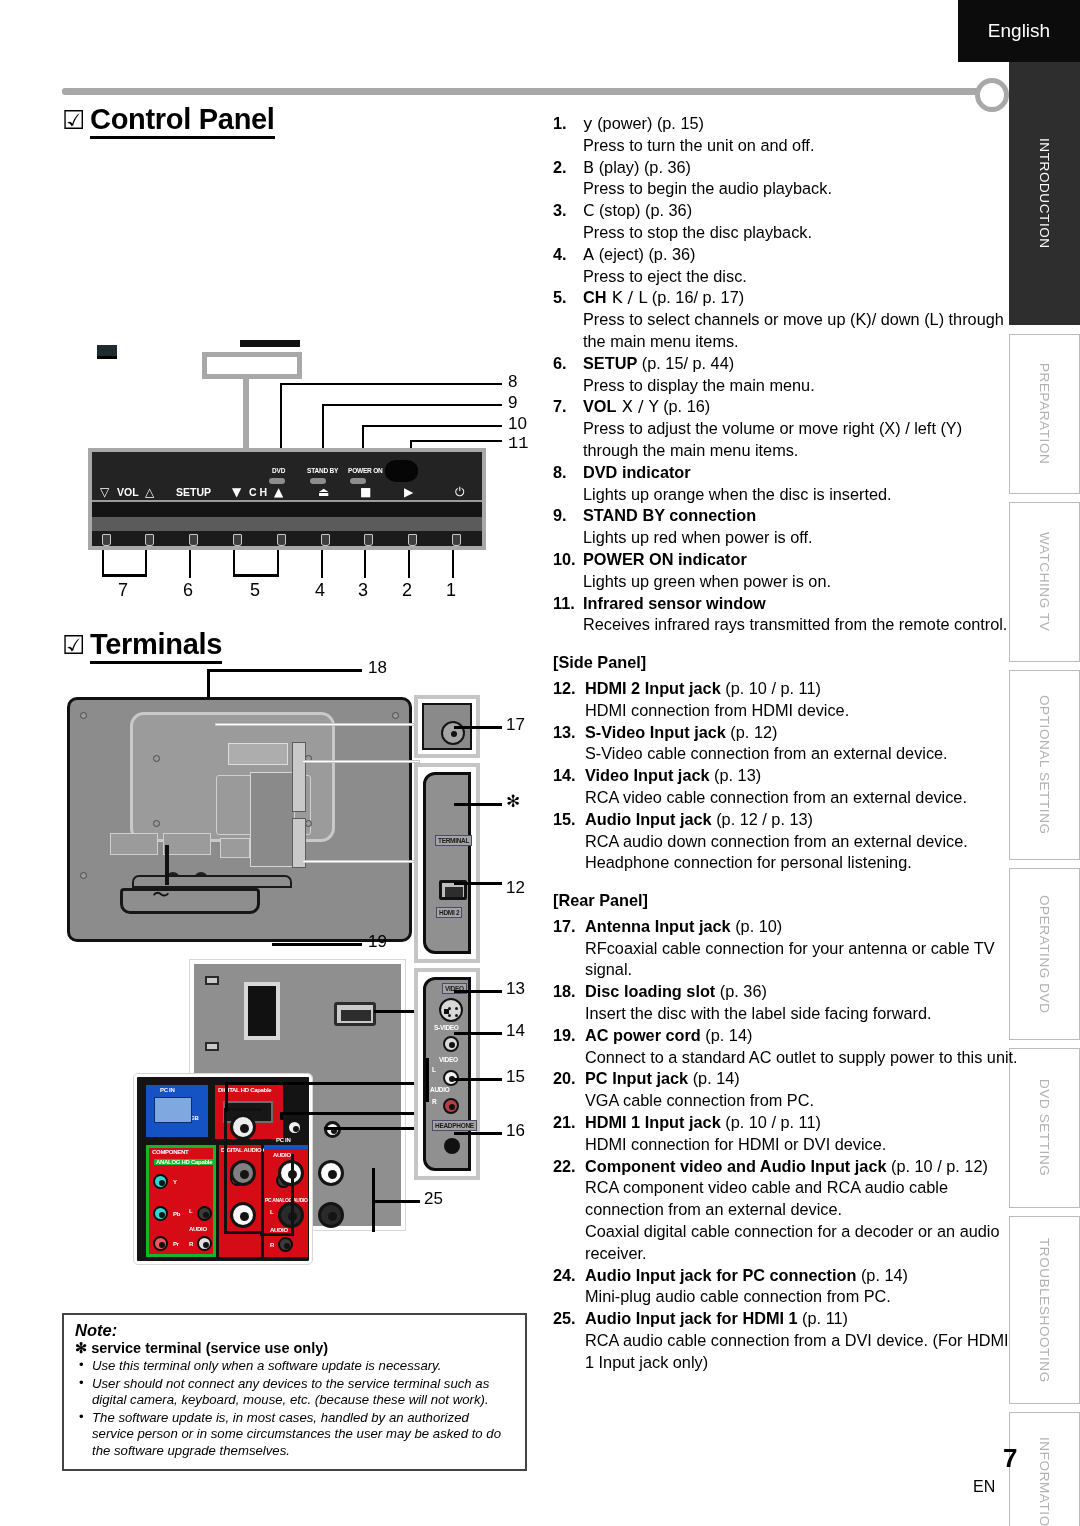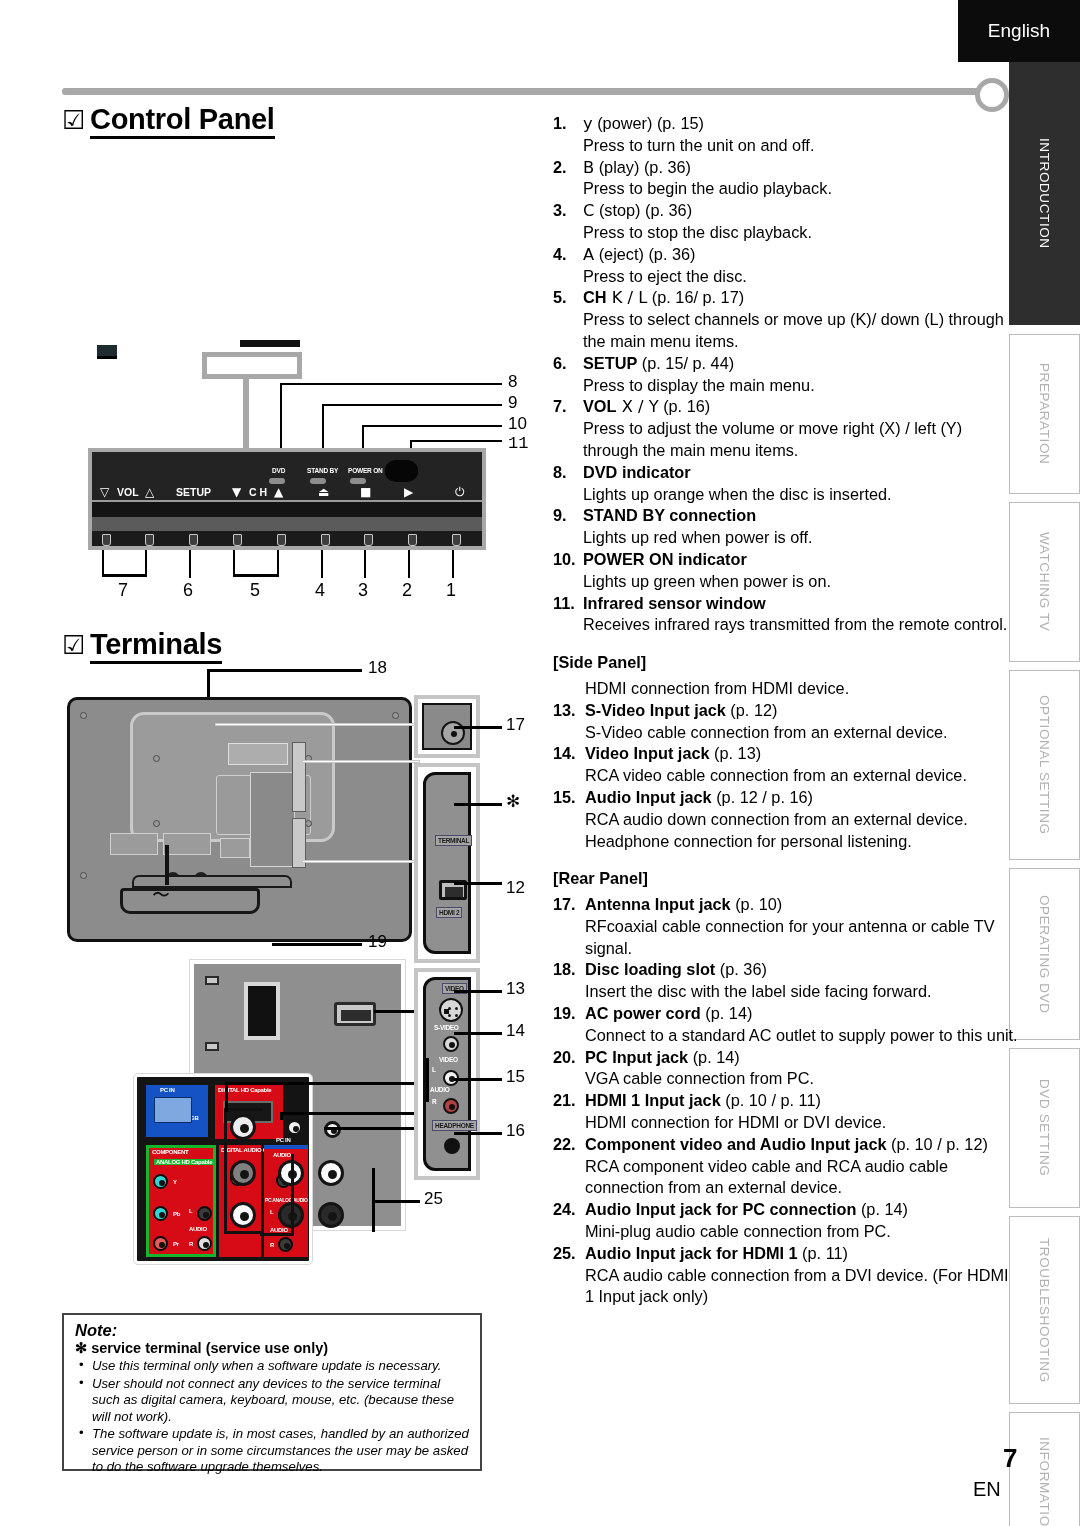--- a/index.html
+++ b/index.html
@@ -71,21 +71,21 @@
   .item.w2 .num{ width:32px; flex:0 0 32px; }
   .item .ttl{ flex:1; }
   .desc{ padding-left:30px; }
   .desc.w2{ padding-left:32px; }
   .b{ font-weight:bold; }
   .sym{ font-family:"DejaVu Sans", sans-serif; font-weight:normal; }
   .panel-head{ font-weight:bold; font-size:16.3px; margin:16px 0 4px 0; }
 
   
   .pg-num{ position:absolute; left:1003px; top:1443px; font-size:26px; font-weight:bold; }
-  .pg-en{ position:absolute; left:973px; top:1478px; font-size:20px; }
+  .pg-en{ position:absolute; left:973px; top:1478px; font-size:16px; }
 
   
   .cp-wrap{ position:absolute; left:62px; top:335px; width:470px; height:280px; }
   .cp-miniTV{ position:absolute; left:35px; top:10px; width:20px; height:14px;
               background:#1e2b2f; border-bottom:3px solid #000; }
   .cp-callbar{ position:absolute; left:178px; top:5px; width:60px; height:7px; background:#111; }
   .cp-callbox{ position:absolute; left:140px; top:17px; width:100px; height:27px;
                border:5px solid #a8a8a8; background:#fff; }
   .cp-stem{ position:absolute; left:181px; top:44px; width:6px; height:73px; background:#a8a8a8; }
 
@@ -230,21 +230,21 @@
   .rc i{ position:absolute; left:7px; top:7px; width:9px; height:9px;
          border-radius:50%; background:#141414; display:block; }
   .rs{ position:absolute; width:17px; height:17px; border-radius:50%; border:3px solid #141414; }
   .rs i{ position:absolute; left:4px; top:4px; width:6px; height:6px;
          border-radius:50%; background:#141414; display:block; }
 
   .brk{ position:absolute; border:3px solid #111; background:transparent; }
 
   
   .notebox{
-    position:absolute; left:62px; top:1313px; width:420px; height:158px;
+    position:absolute; left:62px; top:1313px; width:465px; height:158px;
     border:2px solid #444; padding:7px 11px;
     font-size:13.2px; line-height:16.5px;
   }
   .note-title{ font-weight:bold; font-style:italic; font-size:16.5px; }
   .note-sub{ font-weight:bold; font-size:14.5px; margin-top:1px; }
   .note-ul{ margin:2px 0 0 0; padding:0; list-style:none; }
   .note-ul li{ font-style:italic; padding-left:17px; position:relative; margin-top:1px; }
   .note-ul li::before{ content:"•"; position:absolute; left:4px; top:-1px; font-style:normal; }
 </style>
 </head>
@@ -661,34 +661,38 @@
       <div class="desc">Lights up green when power is on.</div>
       <div class="item">
         <span class="num">11.</span>
         <span class="ttl"><span class="b">Infrared sensor window</span></span>
       </div>
       <div class="desc">Receives infrared rays transmitted from the remote control.</div>
     </div>
 
   <div class="panel-head">[Side Panel]</div>
   <div id="side-host">
+      <div class="item w2">
+        <span class="num">12.</span>
+        <span class="ttl"><span class="b">HDMI 2 Input jack</span><span> (p. 10 / p. 11)</span></span>
+      </div>
       <div class="desc w2">HDMI connection from HDMI device.</div>
       <div class="item w2">
         <span class="num">13.</span>
         <span class="ttl"><span class="b">S-Video Input jack</span><span> (p. 12)</span></span>
       </div>
       <div class="desc w2">S-Video cable connection from an external device.</div>
       <div class="item w2">
         <span class="num">14.</span>
         <span class="ttl"><span class="b">Video Input jack</span><span> (p. 13)</span></span>
       </div>
       <div class="desc w2">RCA video cable connection from an external device.</div>
       <div class="item w2">
         <span class="num">15.</span>
-        <span class="ttl"><span class="b">Audio Input jack</span><span> (p. 12 / p. 16)</span></span>
+        <span class="ttl"><span class="b">Audio Input jack</span><span> (p. 12 / p. 13)</span></span>
       </div>
       <div class="desc w2">RCA audio down connection from an external device.</div>
       <div class="desc w2">Headphone connection for personal listening.</div>
     </div>
 
   <div class="panel-head">[Rear Panel]</div>
   <div id="rear-host">
       <div class="item w2">
         <span class="num">17.</span>
         <span class="ttl"><span class="b">Antenna Input jack</span><span> (p. 10)</span></span>
@@ -712,20 +716,21 @@
       <div class="item w2">
         <span class="num">21.</span>
         <span class="ttl"><span class="b">HDMI 1 Input jack</span><span> (p. 10 / p. 11)</span></span>
       </div>
       <div class="desc w2">HDMI connection for HDMI or DVI device.</div>
       <div class="item w2">
         <span class="num">22.</span>
         <span class="ttl"><span class="b">Component video and Audio Input jack</span><span> (p. 10 / p. 12)</span></span>
       </div>
       <div class="desc w2">RCA component video cable and RCA audio cable connection from an external device.</div>
+      <div class="desc w2">Coaxial digital cable connection for a decoder or an audio receiver.</div>
       <div class="item w2">
         <span class="num">24.</span>
         <span class="ttl"><span class="b">Audio Input jack for PC connection</span><span> (p. 14)</span></span>
       </div>
       <div class="desc w2">Mini-plug audio cable connection from PC.</div>
       <div class="item w2">
         <span class="num">25.</span>
         <span class="ttl"><span class="b">Audio Input jack for HDMI 1</span><span> (p. 11)</span></span>
       </div>
       <div class="desc w2">RCA audio cable connection from a DVI device. (For HDMI 1 Input jack only)</div>

